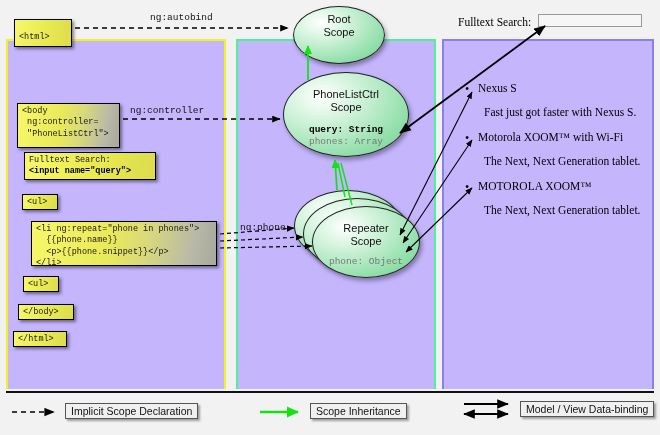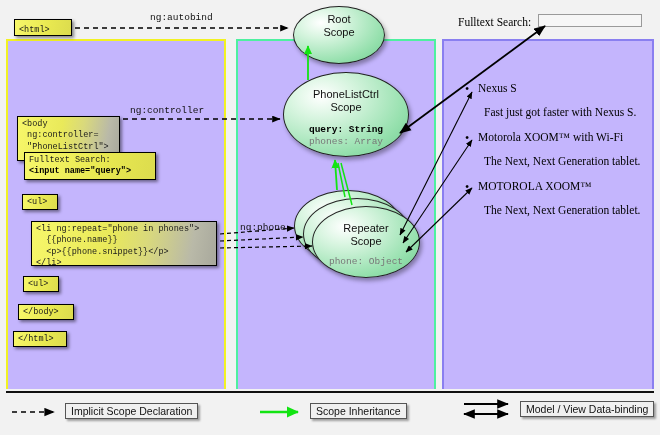--- a/index.html
+++ b/index.html
@@ -66,23 +66,23 @@
   <div class="col" id="col-template">
     <div class="col-title">Template</div>
   </div>
   <div class="col" id="col-model">
     <div class="col-title">Model</div>
   </div>
   <div class="col" id="col-view">
     <div class="col-title">View</div>
   </div>
 
-  <div class="codebox plain" style="left:14px;top:19px;width:58px;height:17px;padding-top:5px;">&lt;html&gt;</div>
-
-  <div class="codebox" style="left:17px;top:103px;width:103px;height:45px;margin-top:13px;">&lt;body
+  <div class="codebox plain" style="left:14px;top:19px;width:58px;height:28px;padding-top:12px;">&lt;html&gt;</div>
+
+  <div class="codebox" style="left:17px;top:103px;width:103px;height:45px;">&lt;body
  ng:controller=
  "PhoneListCtrl"&gt;</div>
 
   <div class="codebox plain" style="left:24px;top:152px;width:132px;height:28px;"><span>Fulltext Search:</span>
 <b>&lt;input name="query"&gt;</b></div>
 
   <div class="codebox plain" style="left:22px;top:194px;width:36px;height:16px;padding-top:2px;">&lt;ul&gt;</div>
 
   <div class="codebox" style="left:31px;top:221px;width:186px;height:45px;">&lt;li ng:repeat="phone in phones"&gt;
   {{phone.name}}

